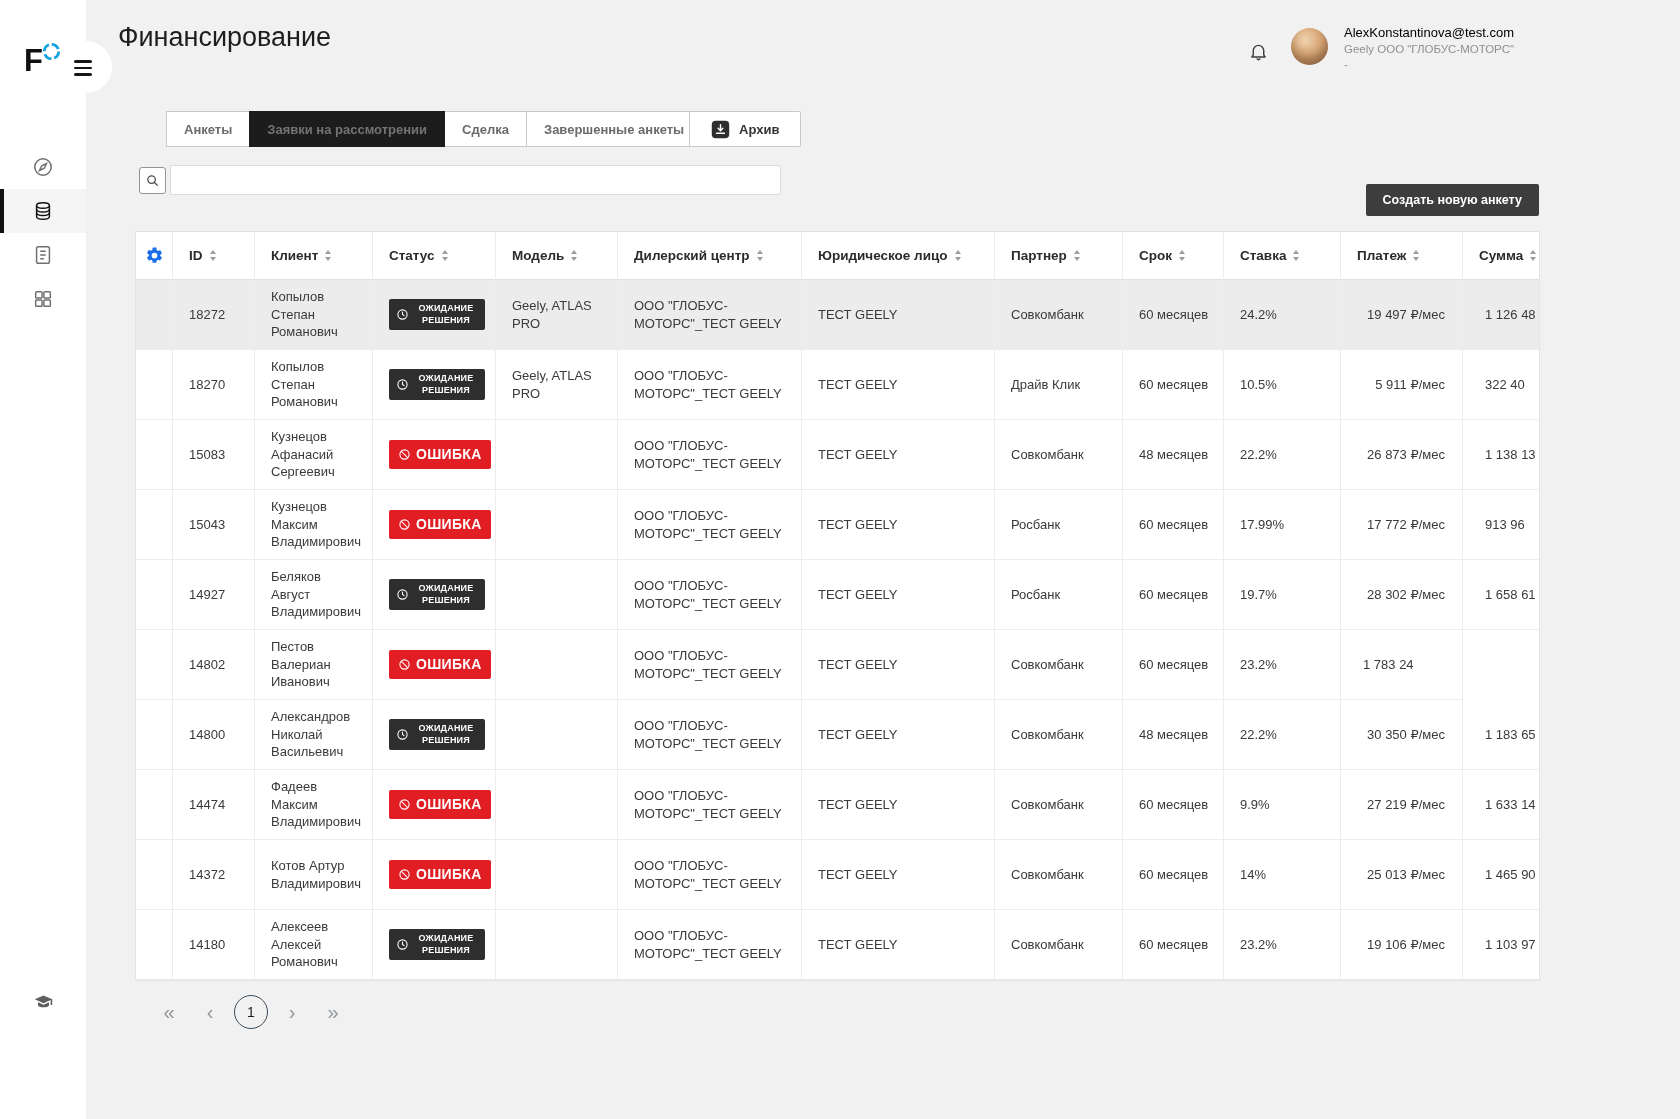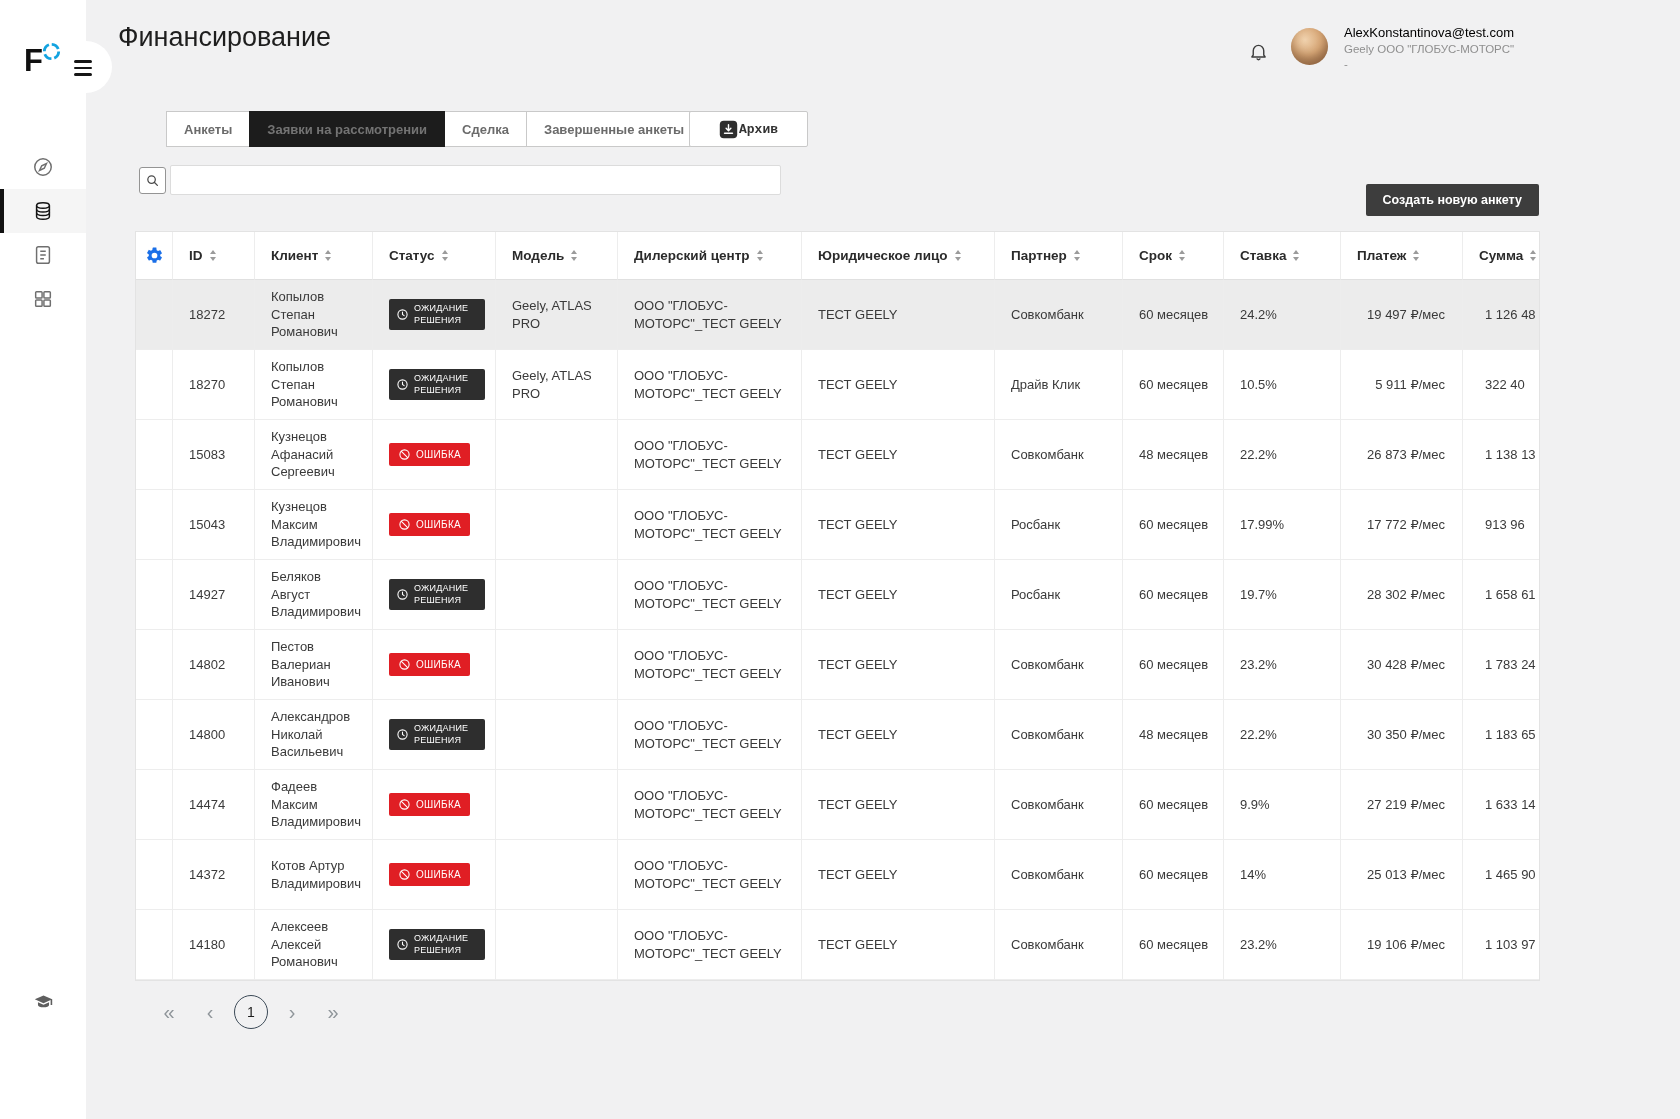--- a/index.html
+++ b/index.html
@@ -39,23 +39,23 @@
   .user-email{font-size:13px;font-weight:400;color:#000000;}
   .user-org{font-size:11.5px;color:#8f8f8f;margin-top:3px;}
   .user-extra{font-size:11.5px;color:#8f8f8f;margin-top:3px;}
 
   
   .tab-bar{position:absolute;left:150px;top:111px;display:flex;}
   .tab{height:36px;padding:0 17px;background:#fff;border:1px solid #c9c9c9;margin-left:-1px;
     font-family:inherit;font-size:13px;font-weight:700;color:#6b6b6b;cursor:pointer;white-space:nowrap;}
   .tab:first-child{margin-left:16px;}
   .tab.active{background:#1c1c1c;border-color:#1c1c1c;color:#737373;position:relative;z-index:1;}
-  .archive-btn{position:absolute;left:689px;top:111px;height:36px;display:flex;align-items:center;gap:1px;
-    padding:0 29px;background:#fff;border:1px solid #c9c9c9;border-radius:2px;cursor:pointer;
-    font-family:Liberation Mono, monospace;font-size:13px;font-weight:700;color:#333;}
+  .archive-btn{position:absolute;left:689px;top:111px;height:36px;display:flex;align-items:center;gap:9px;
+    padding:0 21px;background:#fff;border:1px solid #c9c9c9;border-radius:2px;cursor:pointer;
+    font-family:Liberation Sans, sans-serif;font-size:13px;font-weight:700;color:#333;}
   .archive-btn svg{width:19px;height:19px;}
   .search-btn{position:absolute;left:139px;top:167px;width:27px;height:27px;background:#fff;
     border:1px solid #949494;border-radius:3px;cursor:pointer;display:flex;align-items:center;justify-content:center;}
   .search-btn svg{width:15px;height:15px;}
   .search-input{position:absolute;left:170px;top:165px;width:611px;height:30px;background:#fff;
     border:1px solid #dcdcdc;border-radius:2px;padding:0 10px;font-family:inherit;font-size:13px;color:#333;outline:none;}
   .create-btn{position:absolute;right:141px;top:164px;height:32px;padding:0 17px;background:#3d3d3d;color:#fff;
     border:none;border-radius:2px;font-family:inherit;font-size:12.5px;font-weight:700;cursor:pointer;margin-top:20px;}
 
   
@@ -72,24 +72,24 @@
   .trow{display:grid;grid-template-columns:var(--cols);height:70px;cursor:pointer;}
   .trow.hl .cell{background:#ececec;}
   .cell{display:flex;align-items:center;padding:0 10px 0 16px;font-size:13px;color:#3a3a3a;line-height:1.35;
     border-right:1px solid #ededed;border-bottom:1px solid #ededed;background:#fff;}
   .cell.col-settings{padding:0;justify-content:center;}
   .cell.col-term,.cell.col-rate{white-space:nowrap;}
   .cell.col-payment{justify-content:flex-end;padding-right:17px;white-space:nowrap;}
   .cell.col-sum{padding-left:22px;white-space:nowrap;}
 
   
-  .badge{display:inline-flex;align-items:center;gap:5px;border-radius:2px;color:#fff;font-weight:400;}
+  .badge{display:inline-flex;align-items:center;gap:5px;border-radius:2px;color:#fff;font-weight:700;text-align:center;}
   .badge.waiting{background:#2e2e2e;font-size:9px;padding:4px 7px;line-height:1.3;letter-spacing:.2px;}
   .badge.waiting .blabel{max-width:64px;}
-  .badge.error{background:#e01e24;font-size:10px;padding:5px 9px;letter-spacing:.3px;}
+  .badge.error{background:#e01e24;font-size:14px;padding:5px 9px;letter-spacing:.3px;}
   .badge svg{width:13px;height:13px;flex:none;}
 
   
   .pagination{position:absolute;left:152px;top:995px;display:flex;align-items:center;gap:7px;}
   .pg{width:34px;height:34px;border-radius:50%;border:none;background:transparent;display:flex;align-items:center;
     justify-content:center;cursor:pointer;font-family:inherit;color:#8f959a;}
   .pg-ico{font-size:20px;line-height:1;color:#8f959a;}
   .pg.current{border:1.5px solid #3c4a57;color:#1c1c1c;font-size:14px;background:transparent;}
 </style>
 </head>
@@ -396,21 +396,20 @@
             </svg>
             <span class="blabel">ОШИБКА</span>
           </span>
         </div>
         <div class="cell col-model"></div>
         <div class="cell col-dealer">ООО "ГЛОБУС-МОТОРС"_ТЕСТ GEELY</div>
         <div class="cell col-legal">ТЕСТ GEELY</div>
         <div class="cell col-partner">Совкомбанк</div>
         <div class="cell col-term">60 месяцев</div>
         <div class="cell col-rate">23.2%</div>
-        <div class="cell col-payment">30 428 ₽/мес</div>
         <div class="cell col-sum">1 783 24</div>
       </div>
       <div class="trow">
         <div class="cell col-settings"></div>
         <div class="cell col-id">14800</div>
         <div class="cell col-client">Александров Николай Васильевич</div>
         <div class="cell col-status">
           <span class="badge waiting">
             <svg viewBox="0 0 24 24" fill="none" stroke="#fff" stroke-width="2" stroke-linecap="round">
               <circle cx="12" cy="12" r="8.5"></circle>

